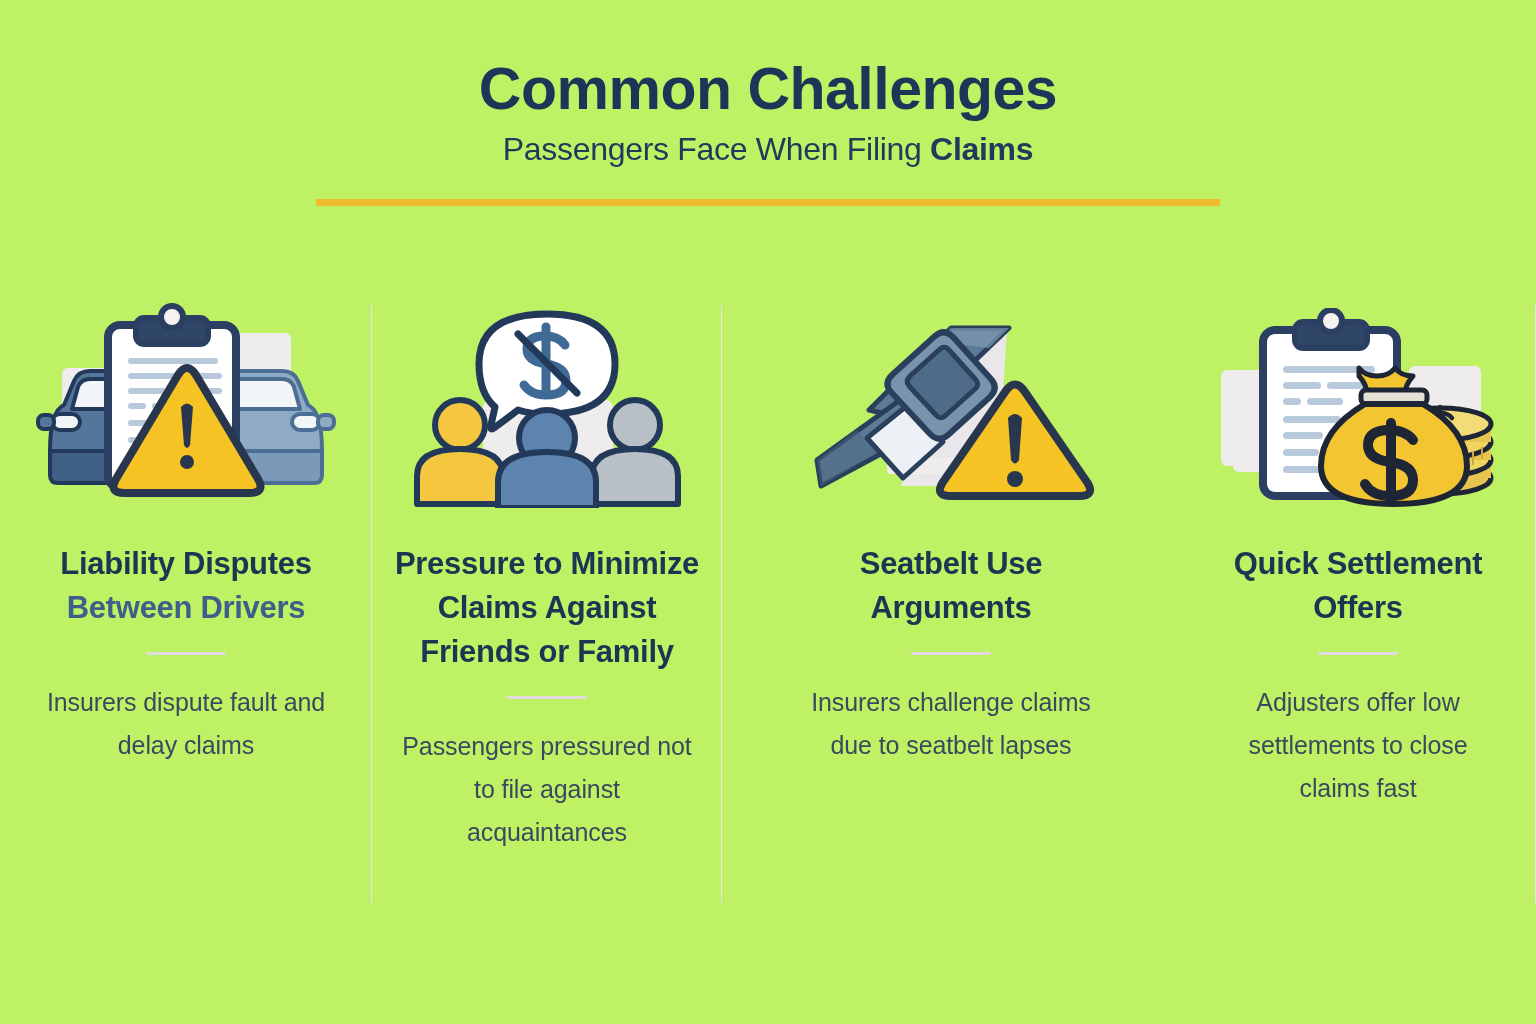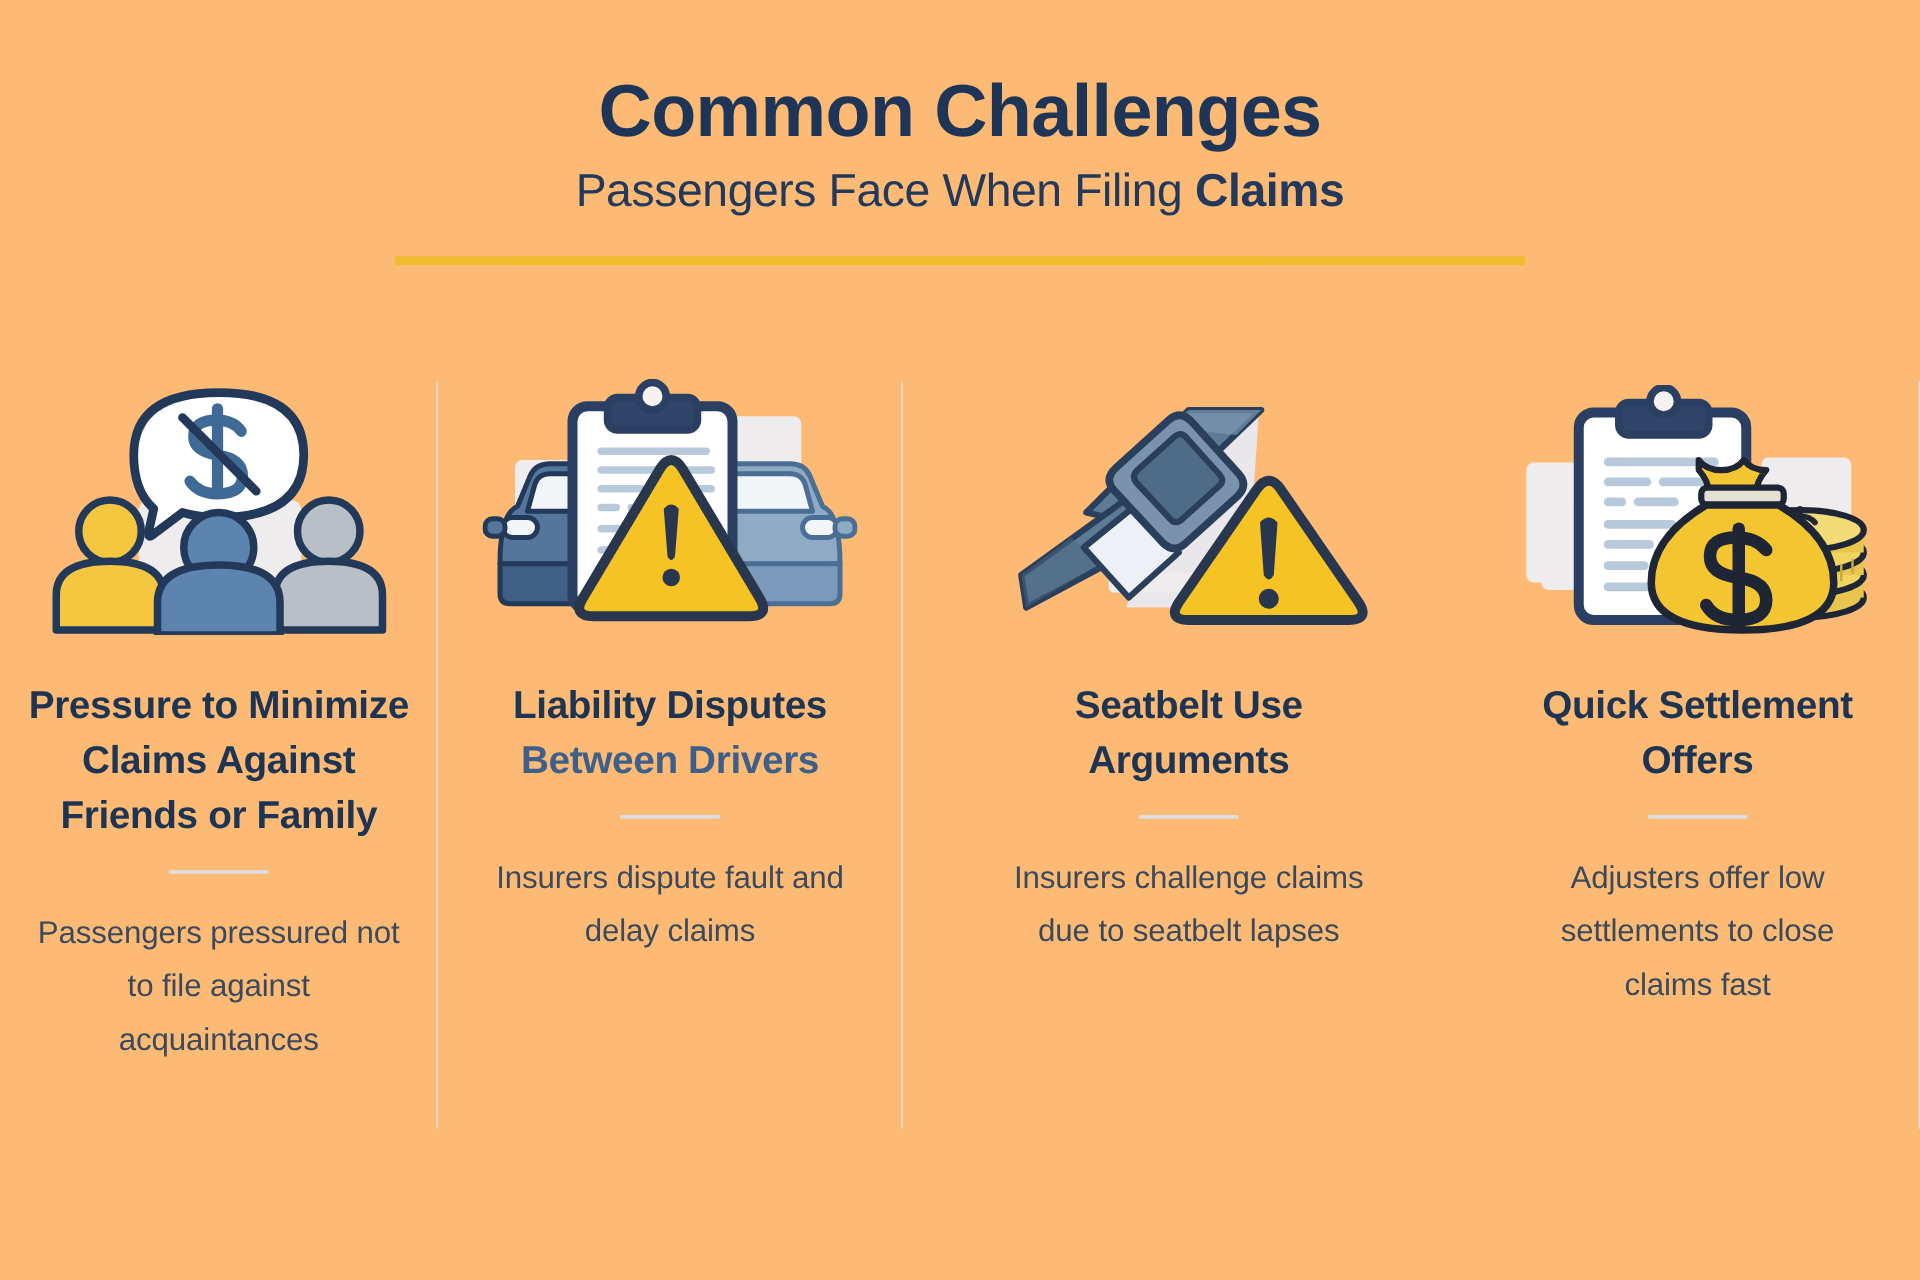--- a/index.html
+++ b/index.html
@@ -2,30 +2,30 @@
 <html><head>
 <meta charset="utf-8">
 <style>
   * { margin:0; padding:0; box-sizing:border-box; }
   html, body {
     width:1536px; height:1024px;
     background:#FBF5F4;
     font-family:"Liberation Sans", sans-serif;
     overflow:hidden;
   }
-  .page { position:relative; width:1536px; height:1024px; background:#fdba74; }
+  .page { position:relative; width:1536px; height:1024px; background:#bef264; }
 
   
   .header { position:absolute; top:0; left:0; width:1536px; text-align:center; padding-top:58px; }
   .title-line1 {
     font-size:59px; font-weight:700; color:#1F3557;
     letter-spacing:-0.5px; line-height:1.06;
   }
   .title-line2 {
-    font-size:37px; font-weight:400; color:#22395C;
+    font-size:32px; font-weight:400; color:#22395C;
     letter-spacing:-0.3px; line-height:1.18; margin-top:10px;
   }
   .title-line2 .em { font-weight:700; }
   .accent-bar {
     width:904px; height:7px; background:#F0BC2E;
     margin:31px auto 0; border-radius:1px;
   }
 
   
   .cards {
@@ -81,55 +81,20 @@
 
 <div class="page">
 
   <div class="header">
     <div class="title-line1">Common Challenges</div>
     <div class="title-line2"><span>Passengers Face When Filing </span><span class="em">Claims</span></div>
     <div class="accent-bar"></div>
   </div>
 
   <div class="cards">
-
-    <div class="card c2">
-      <div class="divider-v"></div>
-      <div class="icon-wrap">
-        <svg width="285" height="200" viewBox="0 0 285 200">
-          <rect x="78" y="92" width="130" height="86" rx="8" fill="#EFECEE"></rect>
-
-          <g>
-            <path d="M142 6 q68 0 68 50 q0 50-68 50 q-16 0-29-4 l-24 18 q-4 3-3-3 l4-18 q-16-14-16-43 q0-50 68-50 z" fill="#FFFFFF" stroke="#22395A" stroke-width="7" stroke-linejoin="round"></path>
-
-            <g fill="none" stroke="#3F6A96" stroke-width="9" stroke-linecap="round">
-              <path d="M160 37 q-6-9-20-9 q-18 0-18 13 q0 12 19 15 q20 3 20 17 q0 14-20 14 q-15 0-22-10"></path>
-              <path d="M141 19 v66"></path>
-            </g>
-
-            <path d="M113 26 L172 85" stroke="#22395A" stroke-width="7" stroke-linecap="round"></path>
-          </g>
-
-          <g>
-
-            <circle cx="55" cy="117" r="25" fill="#F5C741" stroke="#22395A" stroke-width="6"></circle>
-            <path d="M12 196 v-28 q0-27 43-27 q43 0 43 27 v28 z" fill="#F5C741" stroke="#22395A" stroke-width="6" stroke-linejoin="round"></path>
-
-            <circle cx="230" cy="117" r="25" fill="#B8BFC7" stroke="#22395A" stroke-width="6"></circle>
-            <path d="M187 196 v-28 q0-27 43-27 q43 0 43 27 v28 z" fill="#B8BFC7" stroke="#22395A" stroke-width="6" stroke-linejoin="round"></path>
-
-            <circle cx="142" cy="130" r="28" fill="#5C84AF" stroke="#22395A" stroke-width="6"></circle>
-            <path d="M93 200 v-26 q0-30 49-30 q49 0 49 30 v26 z" fill="#5C84AF" stroke="#22395A" stroke-width="6" stroke-linejoin="round"></path>
-          </g>
-        </svg>
-      </div>
-      <div class="card-heading"><span>Pressure to Minimize Claims</span> <span>Against Friends or Family</span></div>
-      <div class="divider-s"></div>
-      <div class="card-body">Passengers pressured not to file against acquaintances</div>
-    </div>
 
     <div class="card c1">
       <div class="divider-v"></div>
       <div class="icon-wrap">
         <svg width="300" height="205" viewBox="0 0 300 205">
 
           <rect x="150" y="30" width="105" height="110" rx="6" fill="#EFECEE"></rect>
           <rect x="26" y="65" width="70" height="80" rx="6" fill="#EFECEE"></rect>
 
           <g>
@@ -168,20 +133,55 @@
           <g>
             <path d="M142 72 q9-14 18 0 l62 104 q8 14-9 14 H89 q-17 0-9-14 z" fill="#F5C324" stroke="#28364E" stroke-width="8" stroke-linejoin="round"></path>
             <path d="M145 104 q6-7 12 0 l-3 38 q-3 6-6 0 z" fill="#28364E"></path>
             <circle cx="151" cy="159" r="7" fill="#28364E"></circle>
           </g>
         </svg>
       </div>
       <div class="card-heading"><span>Liability Disputes</span> <span class="sub2">Between Drivers</span></div>
       <div class="divider-s"></div>
       <div class="card-body">Insurers dispute fault and delay claims</div>
+    </div>
+
+    <div class="card c2">
+      <div class="divider-v"></div>
+      <div class="icon-wrap">
+        <svg width="285" height="200" viewBox="0 0 285 200">
+          <rect x="78" y="92" width="130" height="86" rx="8" fill="#EFECEE"></rect>
+
+          <g>
+            <path d="M142 6 q68 0 68 50 q0 50-68 50 q-16 0-29-4 l-24 18 q-4 3-3-3 l4-18 q-16-14-16-43 q0-50 68-50 z" fill="#FFFFFF" stroke="#22395A" stroke-width="7" stroke-linejoin="round"></path>
+
+            <g fill="none" stroke="#3F6A96" stroke-width="9" stroke-linecap="round">
+              <path d="M160 37 q-6-9-20-9 q-18 0-18 13 q0 12 19 15 q20 3 20 17 q0 14-20 14 q-15 0-22-10"></path>
+              <path d="M141 19 v66"></path>
+            </g>
+
+            <path d="M113 26 L172 85" stroke="#22395A" stroke-width="7" stroke-linecap="round"></path>
+          </g>
+
+          <g>
+
+            <circle cx="55" cy="117" r="25" fill="#F5C741" stroke="#22395A" stroke-width="6"></circle>
+            <path d="M12 196 v-28 q0-27 43-27 q43 0 43 27 v28 z" fill="#F5C741" stroke="#22395A" stroke-width="6" stroke-linejoin="round"></path>
+
+            <circle cx="230" cy="117" r="25" fill="#B8BFC7" stroke="#22395A" stroke-width="6"></circle>
+            <path d="M187 196 v-28 q0-27 43-27 q43 0 43 27 v28 z" fill="#B8BFC7" stroke="#22395A" stroke-width="6" stroke-linejoin="round"></path>
+
+            <circle cx="142" cy="130" r="28" fill="#5C84AF" stroke="#22395A" stroke-width="6"></circle>
+            <path d="M93 200 v-26 q0-30 49-30 q49 0 49 30 v26 z" fill="#5C84AF" stroke="#22395A" stroke-width="6" stroke-linejoin="round"></path>
+          </g>
+        </svg>
+      </div>
+      <div class="card-heading"><span>Pressure to Minimize Claims</span> <span>Against Friends or Family</span></div>
+      <div class="divider-s"></div>
+      <div class="card-body">Passengers pressured not to file against acquaintances</div>
     </div>
 
     <div class="card c4">
 
       <div class="icon-wrap">
         <svg width="320" height="200" viewBox="0 0 320 200">
 
           <path d="M160 22 h56 l-10 156 h-96 z" fill="#E9E7EA"></path>
           <rect x="96" y="150" width="74" height="16" rx="4" fill="#EFECEE"></rect>
 

